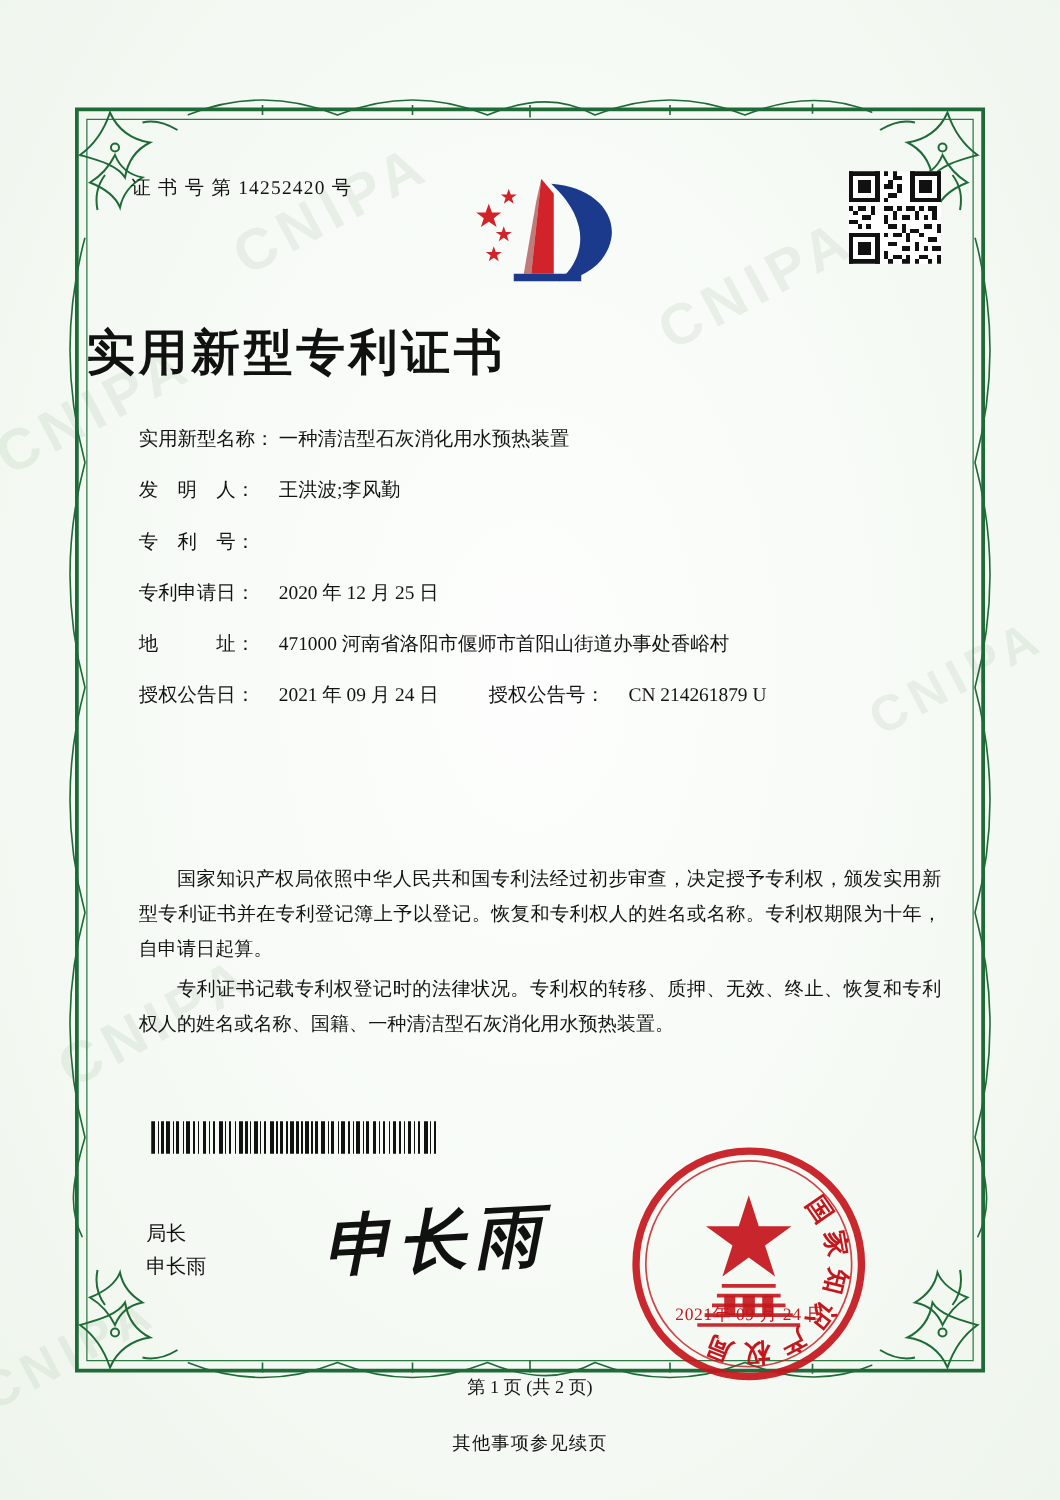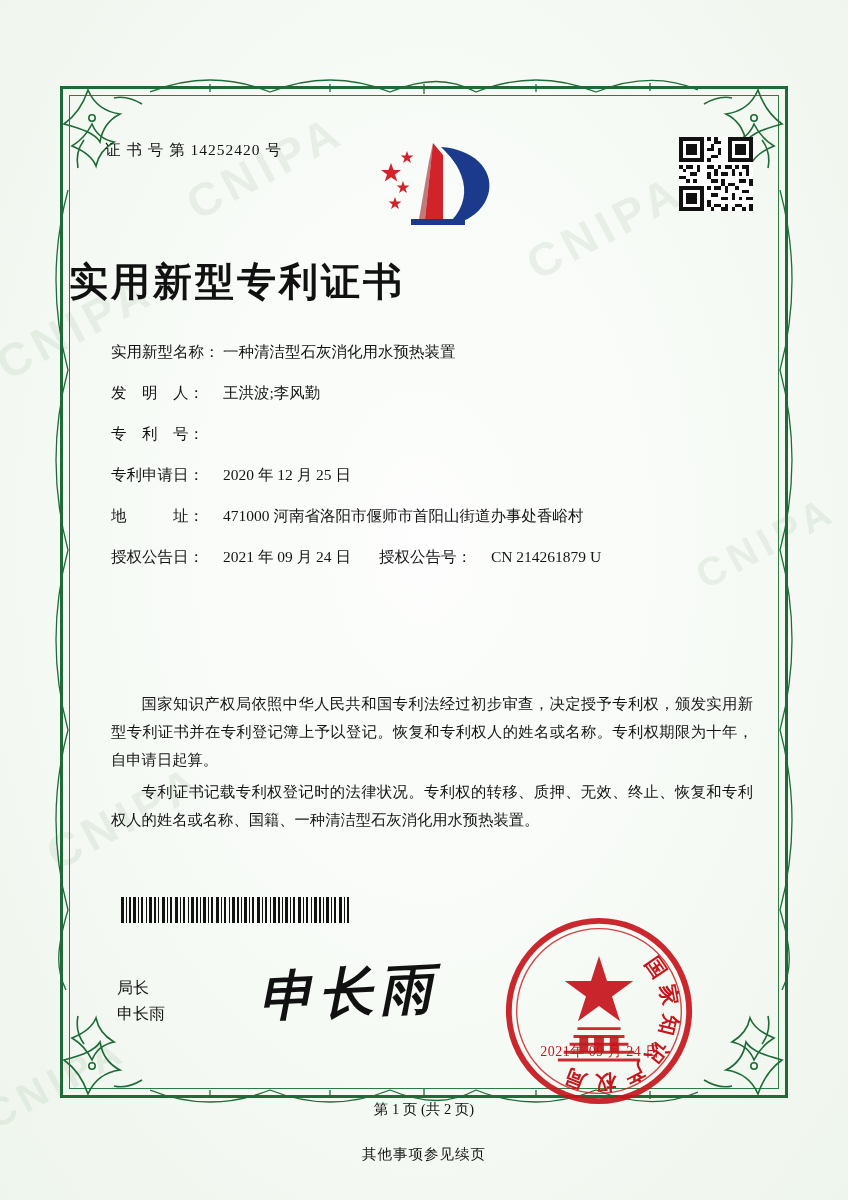--- a/index.html
+++ b/index.html
@@ -141,21 +141,21 @@
   }
   .lbl {
     width: 112px;
     flex: 0 0 112px;
     letter-spacing: 0;
   }
   .val { flex: 1; }
   .row.double .lbl2 {
     width: 112px;
     flex: 0 0 112px;
-    margin-left: 28px;
+    margin-left: 40px;
   }
   .val.mono {
     font-family: "Liberation Serif", "DejaVu Serif", serif;
     letter-spacing: 0.5px;
   }
 
   
   #paras {
     position: absolute;
     left: 42px;

